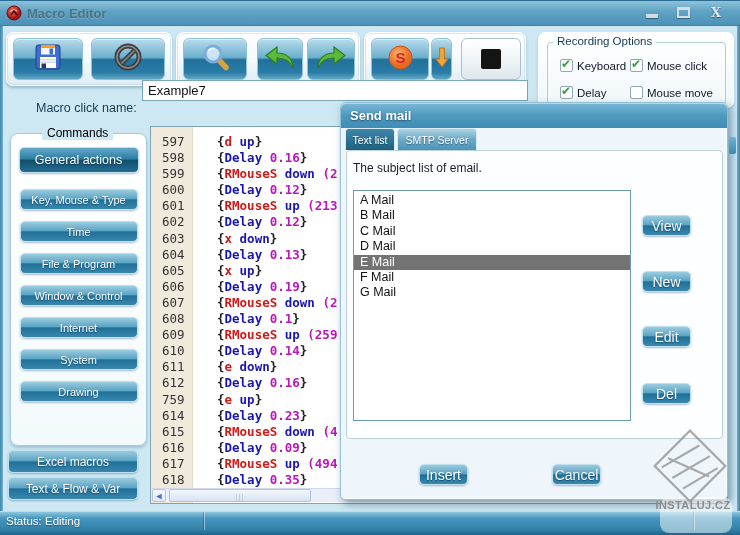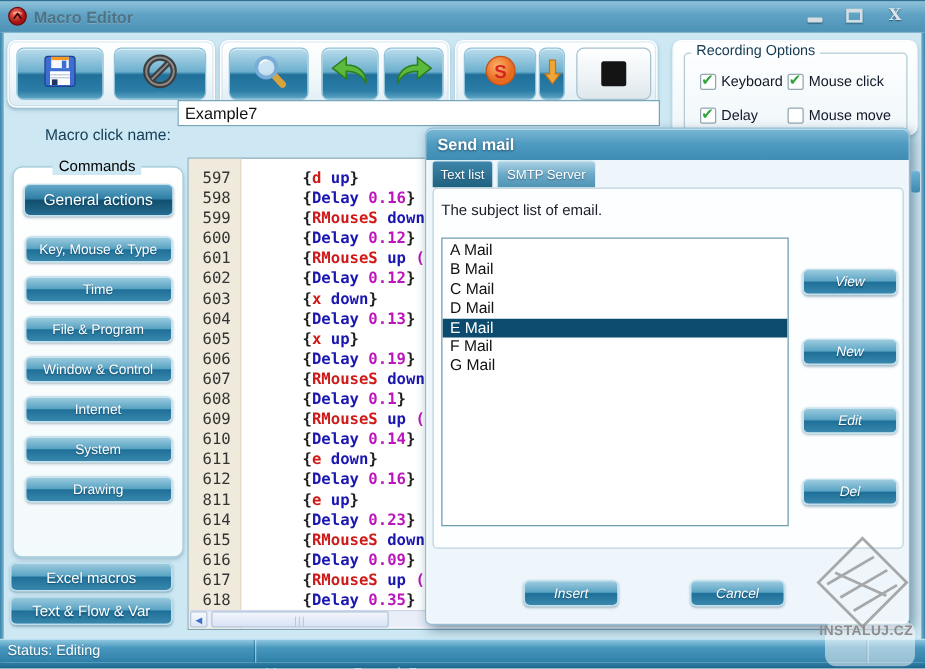--- a/index.html
+++ b/index.html
@@ -54,21 +54,21 @@
     border:1px solid #bfe0ec;text-shadow:0 1px 1px rgba(0,40,60,.5);box-shadow:0 1px 2px rgba(20,70,100,.35);cursor:pointer;}
   .cmd-primary{width:120px;height:26px;font-size:12.5px;margin-bottom:5px;
     background:linear-gradient(180deg,#63a8c8 0%,#2f7fa5 45%,#114f6e 52%,#256d90 100%);}
   .extra-btn{position:absolute;left:8px;width:130px;height:23px;font-size:12px;}
   
   .editor{position:absolute;left:150px;top:126px;width:578px;height:378px;background:#fff;border:1px solid #7fa5b5;z-index:10;}
   .gutter{position:absolute;left:0;top:0;width:42px;height:100%;background:#efeadb;border-right:1px solid #e2dbc6;}
   .code-lines{position:absolute;left:0;top:7px;width:100%;}
   .code-line{height:16.1px;line-height:16.1px;white-space:pre;font-family:"DejaVu Sans Mono",monospace;font-size:12.5px;font-weight:bold;}
   .ln{display:inline-block;width:42px;padding-left:11px;font-weight:normal;color:#333;}
-  .code{margin-left:49px;}
+  .code{margin-left:24px;}
   .tk-b{color:#1e1e1e;} .tk-r{color:#cf1a1a;} .tk-n{color:#1a16b0;} .tk-m{color:#bb16bb;}
   .hscroll{position:absolute;left:1px;bottom:1px;height:14px;width:574px;background:#e9eef8;border-top:1px solid #cfd8e8;}
   .hs-arrow{position:absolute;left:0;top:0;width:14px;height:13px;background:linear-gradient(180deg,#f7fafd,#dce6f2);
     border:1px solid #b9c6da;border-radius:2px;color:#3f6fd0;font-size:9px;line-height:12px;text-align:center;cursor:pointer;}
   .hs-thumb{position:absolute;left:17px;top:0px;width:142px;height:13px;border:1px solid #b3c3de;border-radius:2px;
     background:linear-gradient(180deg,#f2f6fc,#d9e3f4);cursor:pointer;}
   .hs-grip{position:absolute;left:50%;top:2px;transform:translateX(-50%);color:#b0c0d8;font-size:8px;letter-spacing:1px;}
   .vscroll-frag{position:absolute;left:729px;top:137px;width:7px;height:17px;border-radius:2px;
     background:linear-gradient(180deg,#6db2d4,#3e88b0);z-index:35;cursor:pointer;}
   
@@ -82,25 +82,25 @@
   .tab{position:absolute;top:25px;height:22px;border-radius:4px 4px 0 0;color:#fff;font-size:10.5px;
     display:flex;align-items:center;justify-content:center;border:1px solid #d8ecf5;border-bottom:none;cursor:pointer;
     text-shadow:0 1px 1px rgba(0,40,60,.5);}
   .tab-active{left:4px;width:50px;background:linear-gradient(180deg,#3e87ab 0%,#1f607f 100%);}
   .tab-idle{left:56px;width:80px;background:linear-gradient(180deg,#aed3e4 0%,#6ca9c7 50%,#4e93b5 100%);}
   .dlg-panel{position:absolute;left:5px;top:47px;width:377px;height:289px;background:#fcfeff;
     border:1px solid #bcd2da;border-radius:4px;}
   .dlg-desc{position:absolute;left:12px;top:58px;font-size:12px;color:#1c1c28;}
   .listbox{position:absolute;left:12px;top:87px;width:278px;height:231px;background:#fff;border:1px solid #6e9dae;padding-top:2px;overflow:hidden;}
   .mail-item{height:15.4px;line-height:15.4px;padding-left:6px;font-size:12.5px;color:#111;cursor:pointer;}
-  .mail-item.selected{background:#0c4a6e;color:#fff;}
-  .dlg-btn{position:absolute;width:76px;height:21px;border-radius:5px;color:#fff;font-size:11px;
+  .mail-item.selected{background:#737373;color:#fff;}
+  .dlg-btn{position:absolute;width:49px;height:21px;border-radius:5px;color:#fff;font-size:14px;
     display:flex;align-items:center;justify-content:center;cursor:pointer;
     background:linear-gradient(180deg,#9ccbde 0%,#5ba4c4 46%,#1f7099 52%,#3987ad 100%);
-    border:1px solid #bfe0ec;text-shadow:0 1px 1px rgba(0,40,60,.5);box-shadow:0 1px 2px rgba(20,70,100,.35);font-style:italic;}
+    border:1px solid #bfe0ec;text-shadow:0 1px 1px rgba(0,40,60,.5);box-shadow:0 1px 2px rgba(20,70,100,.35);}
   
   .statusbar{position:absolute;left:0;top:511px;width:740px;height:19px;z-index:40;
     background:linear-gradient(180deg,#8cc6de 0%,#4896bd 35%,#2f80a8 100%);
     border-top:1px solid #b8dff0;color:#fff;font-size:11.5px;text-shadow:0 1px 1px rgba(0,40,60,.45);}
   .sb-sep{position:absolute;top:0;width:1px;height:100%;background:rgba(255,255,255,.45);box-shadow:-1px 0 0 rgba(0,60,90,.3);}
   
   .wm-box{position:absolute;left:660px;top:497px;width:72px;height:36px;background:rgba(255,255,255,.5);border-radius:9px;z-index:65;}
   .wm-logo{position:absolute;left:648px;top:428px;z-index:70;opacity:.75;pointer-events:none;}
   .wm-text{position:absolute;left:650px;top:499px;width:86px;text-align:center;z-index:70;font-size:11px;font-weight:bold;
     color:#8c8c8c;letter-spacing:.4px;pointer-events:none;}
@@ -272,21 +272,21 @@
         <div class="code-line"><span class="ln">603</span><span class="code"><span class="tk-b">{</span><span class="tk-r">x</span><span class="tk-n"> down</span><span class="tk-b">}</span></span></div>
         <div class="code-line"><span class="ln">604</span><span class="code"><span class="tk-b">{</span><span class="tk-n">Delay</span><span class="tk-m"> 0.13</span><span class="tk-b">}</span></span></div>
         <div class="code-line"><span class="ln">605</span><span class="code"><span class="tk-b">{</span><span class="tk-r">x</span><span class="tk-n"> up</span><span class="tk-b">}</span></span></div>
         <div class="code-line"><span class="ln">606</span><span class="code"><span class="tk-b">{</span><span class="tk-n">Delay</span><span class="tk-m"> 0.19</span><span class="tk-b">}</span></span></div>
         <div class="code-line"><span class="ln">607</span><span class="code"><span class="tk-b">{</span><span class="tk-r">RMouseS</span><span class="tk-n"> down</span><span class="tk-m"> (2</span></span></div>
         <div class="code-line"><span class="ln">608</span><span class="code"><span class="tk-b">{</span><span class="tk-n">Delay</span><span class="tk-m"> 0.1</span><span class="tk-b">}</span></span></div>
         <div class="code-line"><span class="ln">609</span><span class="code"><span class="tk-b">{</span><span class="tk-r">RMouseS</span><span class="tk-n"> up</span><span class="tk-m"> (259</span></span></div>
         <div class="code-line"><span class="ln">610</span><span class="code"><span class="tk-b">{</span><span class="tk-n">Delay</span><span class="tk-m"> 0.14</span><span class="tk-b">}</span></span></div>
         <div class="code-line"><span class="ln">611</span><span class="code"><span class="tk-b">{</span><span class="tk-r">e</span><span class="tk-n"> down</span><span class="tk-b">}</span></span></div>
         <div class="code-line"><span class="ln">612</span><span class="code"><span class="tk-b">{</span><span class="tk-n">Delay</span><span class="tk-m"> 0.16</span><span class="tk-b">}</span></span></div>
-        <div class="code-line"><span class="ln">811</span><span class="code"><span class="tk-b">{</span><span class="tk-r">e</span><span class="tk-n"> up</span><span class="tk-b">}</span></span></div>
+        <div class="code-line"><span class="ln">759</span><span class="code"><span class="tk-b">{</span><span class="tk-r">e</span><span class="tk-n"> up</span><span class="tk-b">}</span></span></div>
         <div class="code-line"><span class="ln">614</span><span class="code"><span class="tk-b">{</span><span class="tk-n">Delay</span><span class="tk-m"> 0.23</span><span class="tk-b">}</span></span></div>
         <div class="code-line"><span class="ln">615</span><span class="code"><span class="tk-b">{</span><span class="tk-r">RMouseS</span><span class="tk-n"> down</span><span class="tk-m"> (4</span></span></div>
         <div class="code-line"><span class="ln">616</span><span class="code"><span class="tk-b">{</span><span class="tk-n">Delay</span><span class="tk-m"> 0.09</span><span class="tk-b">}</span></span></div>
         <div class="code-line"><span class="ln">617</span><span class="code"><span class="tk-b">{</span><span class="tk-r">RMouseS</span><span class="tk-n"> up</span><span class="tk-m"> (494</span></span></div>
         <div class="code-line"><span class="ln">618</span><span class="code"><span class="tk-b">{</span><span class="tk-n">Delay</span><span class="tk-m"> 0.35</span><span class="tk-b">}</span></span></div>
       </div>
     <div class="hscroll">
       <div class="hs-arrow">◄</div>
       <div class="hs-thumb">
         <span class="hs-grip">|||</span>

